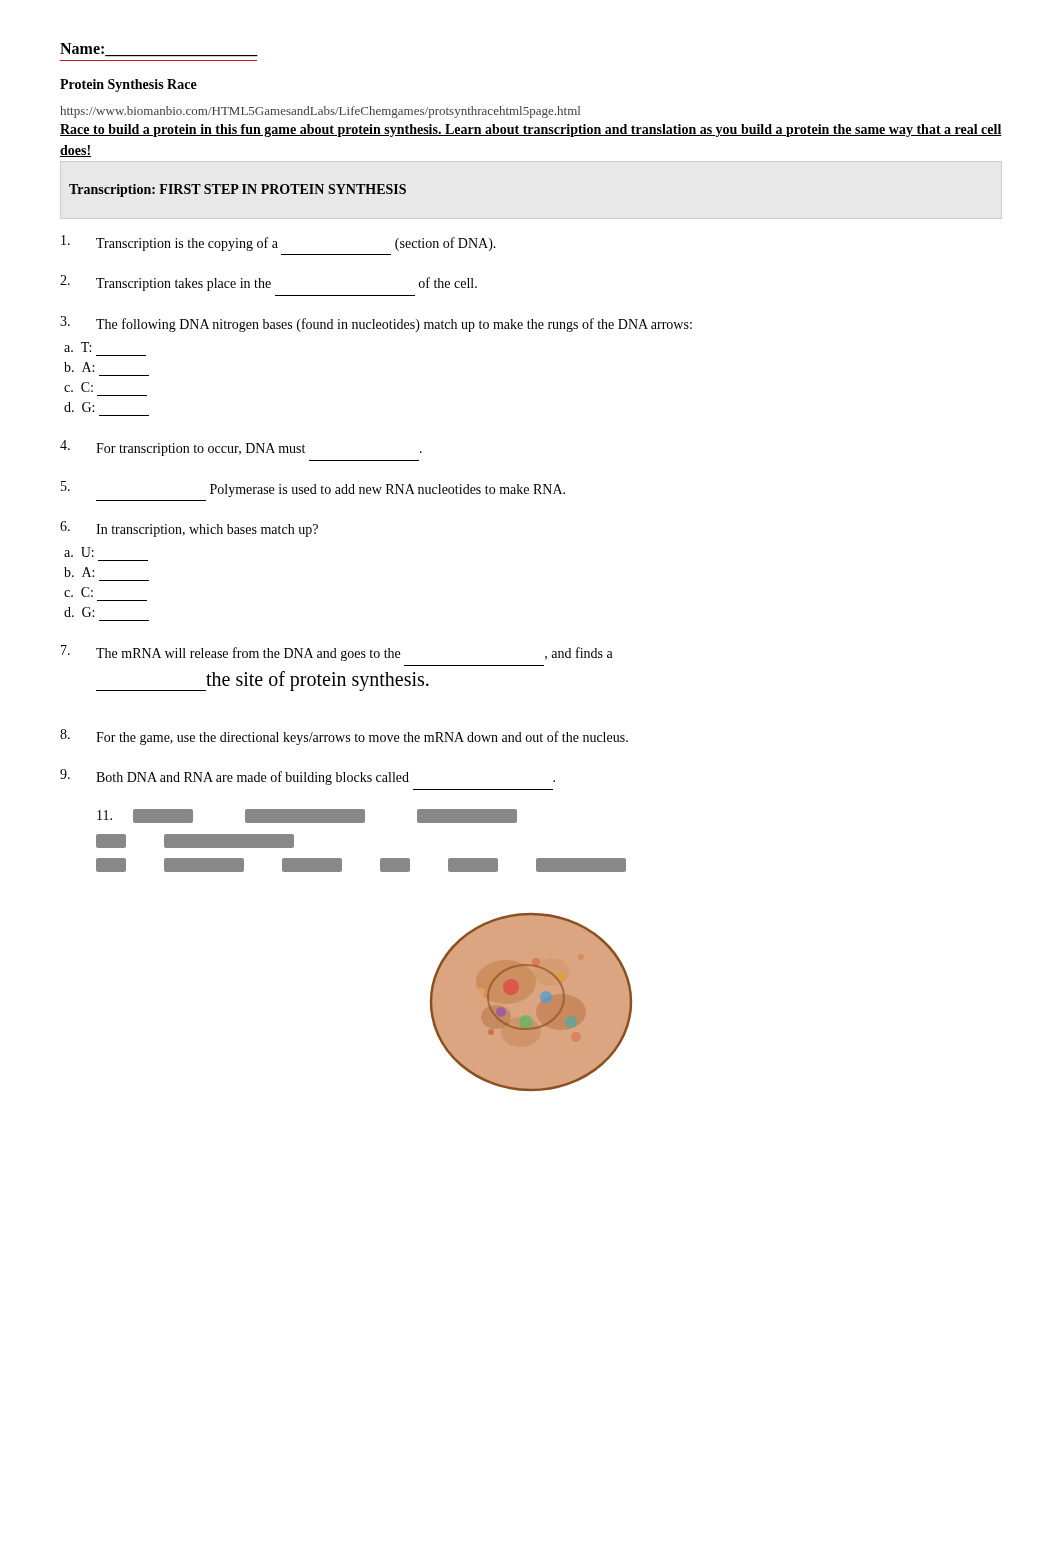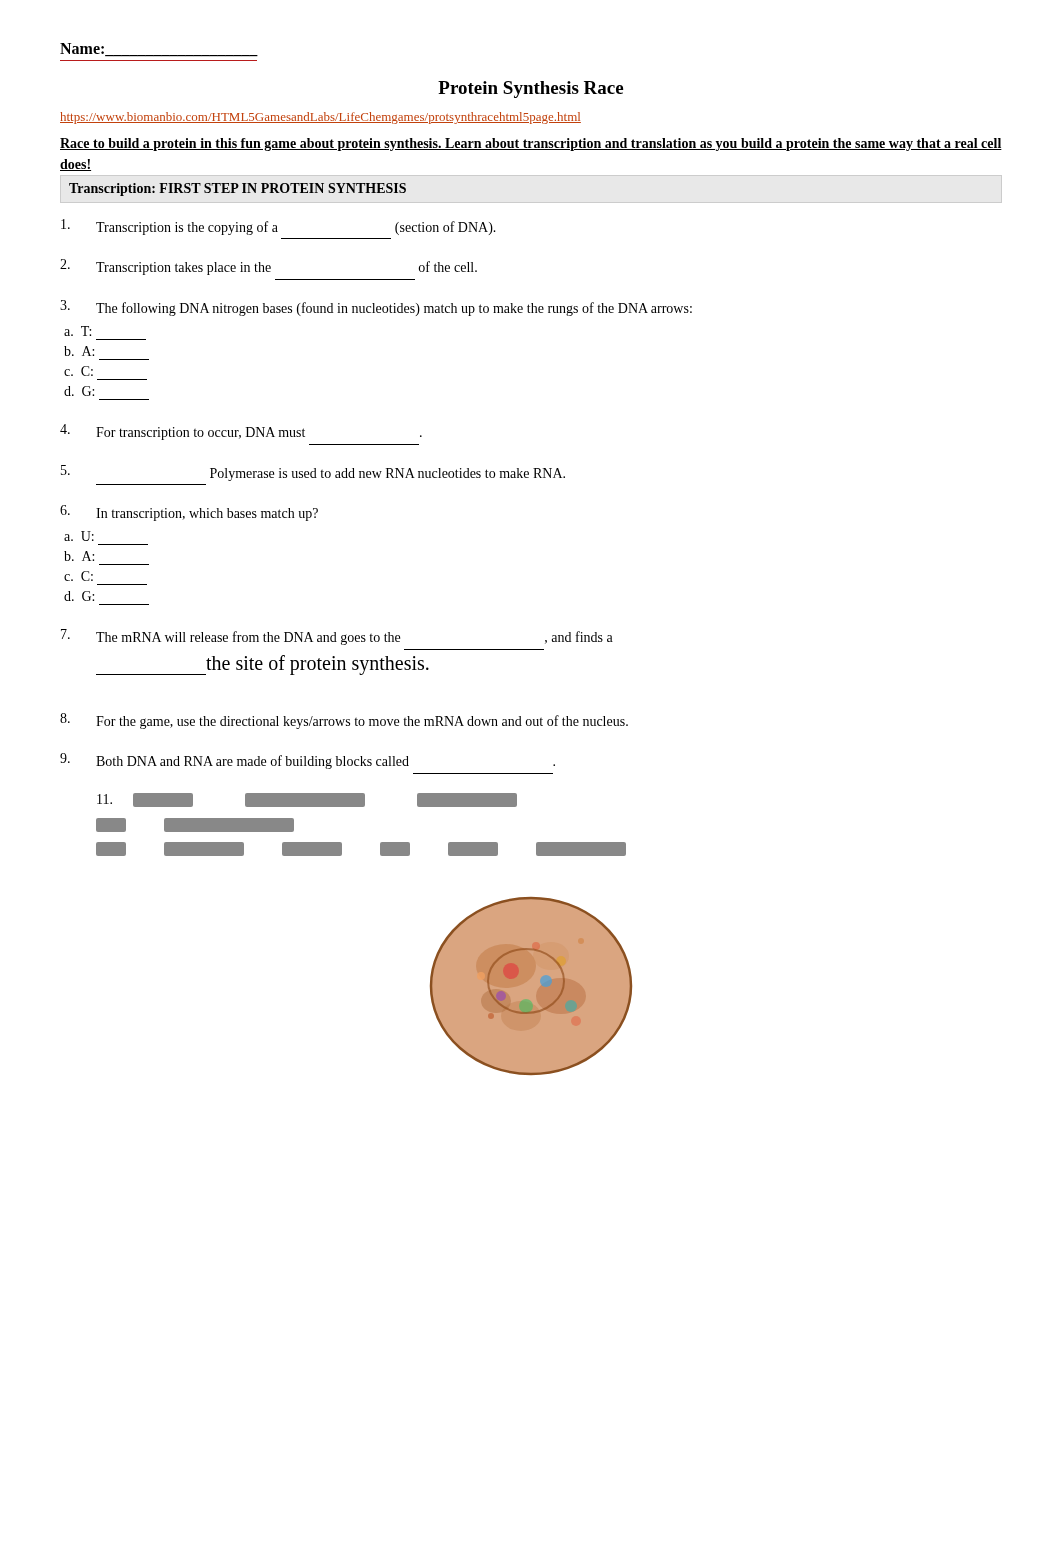--- a/index.html
+++ b/index.html
@@ -21,47 +21,46 @@
     .name-line {
       font-size: 16px;
       font-weight: bold;
       margin-bottom: 16px;
       border-bottom: 1px solid #b91c1c;
       display: inline-block;
       padding-bottom: 2px;
     }
 
     .page-title {
-      text-align: center;
+      text-align: left;
       font-weight: bold;
-      font-size: 19px;
+      font-size: 14px;
       margin-bottom: 10px;
     }
 
     .url-link {
-      color: #c2410c;
-      text-decoration: underline;
+      color: #404040;
       font-size: 13px;
       display: block;
-      margin-bottom: 8px;
+      margin-bottom: 0;
     }
 
     .description {
       font-weight: bold;
       font-size: 14px;
       margin-bottom: 0;
       line-height: 1.5;
       text-decoration: underline;
     }
 
     .section-header {
       background-color: #e8e8e8;
       font-weight: bold;
       font-size: 14px;
-      padding: 5px 8px;
+      padding: 20px 8px;
       margin-bottom: 14px;
       border: 1px solid #ccc;
     }
 
     .questions-list {
       list-style: none;
       padding: 0;
       margin: 0;
     }
 

